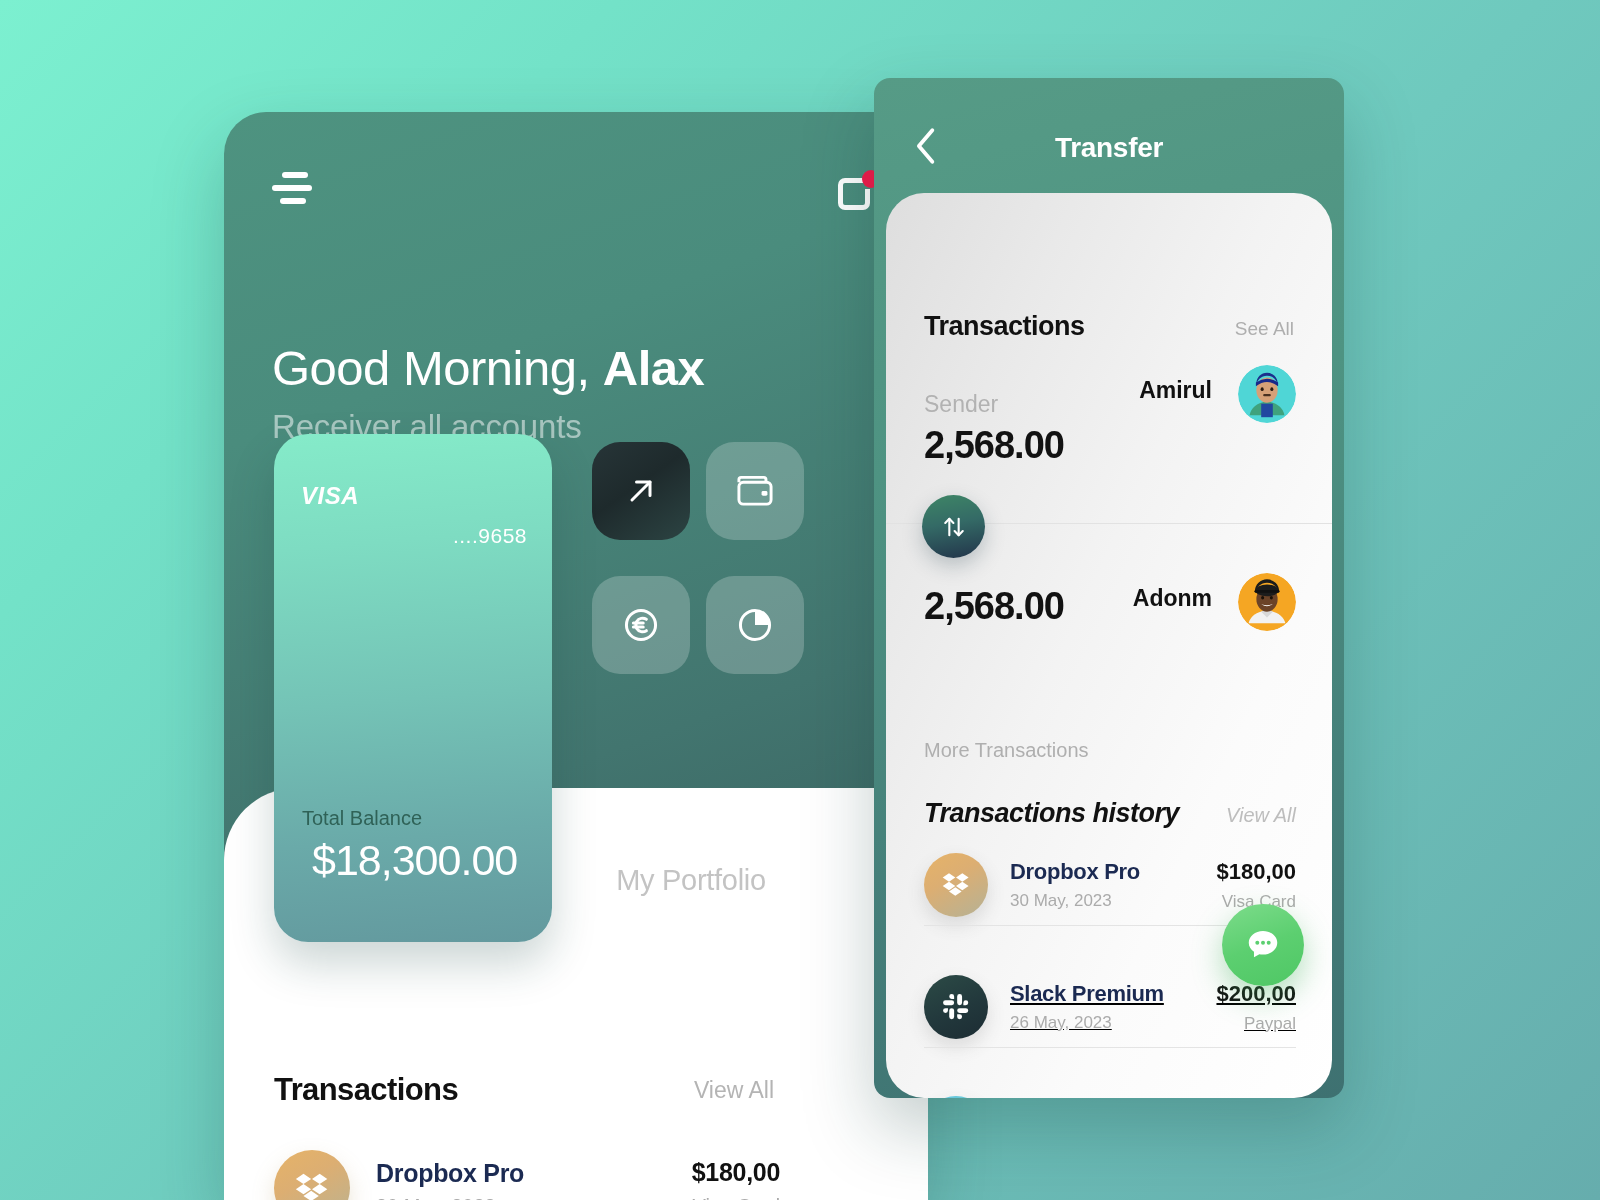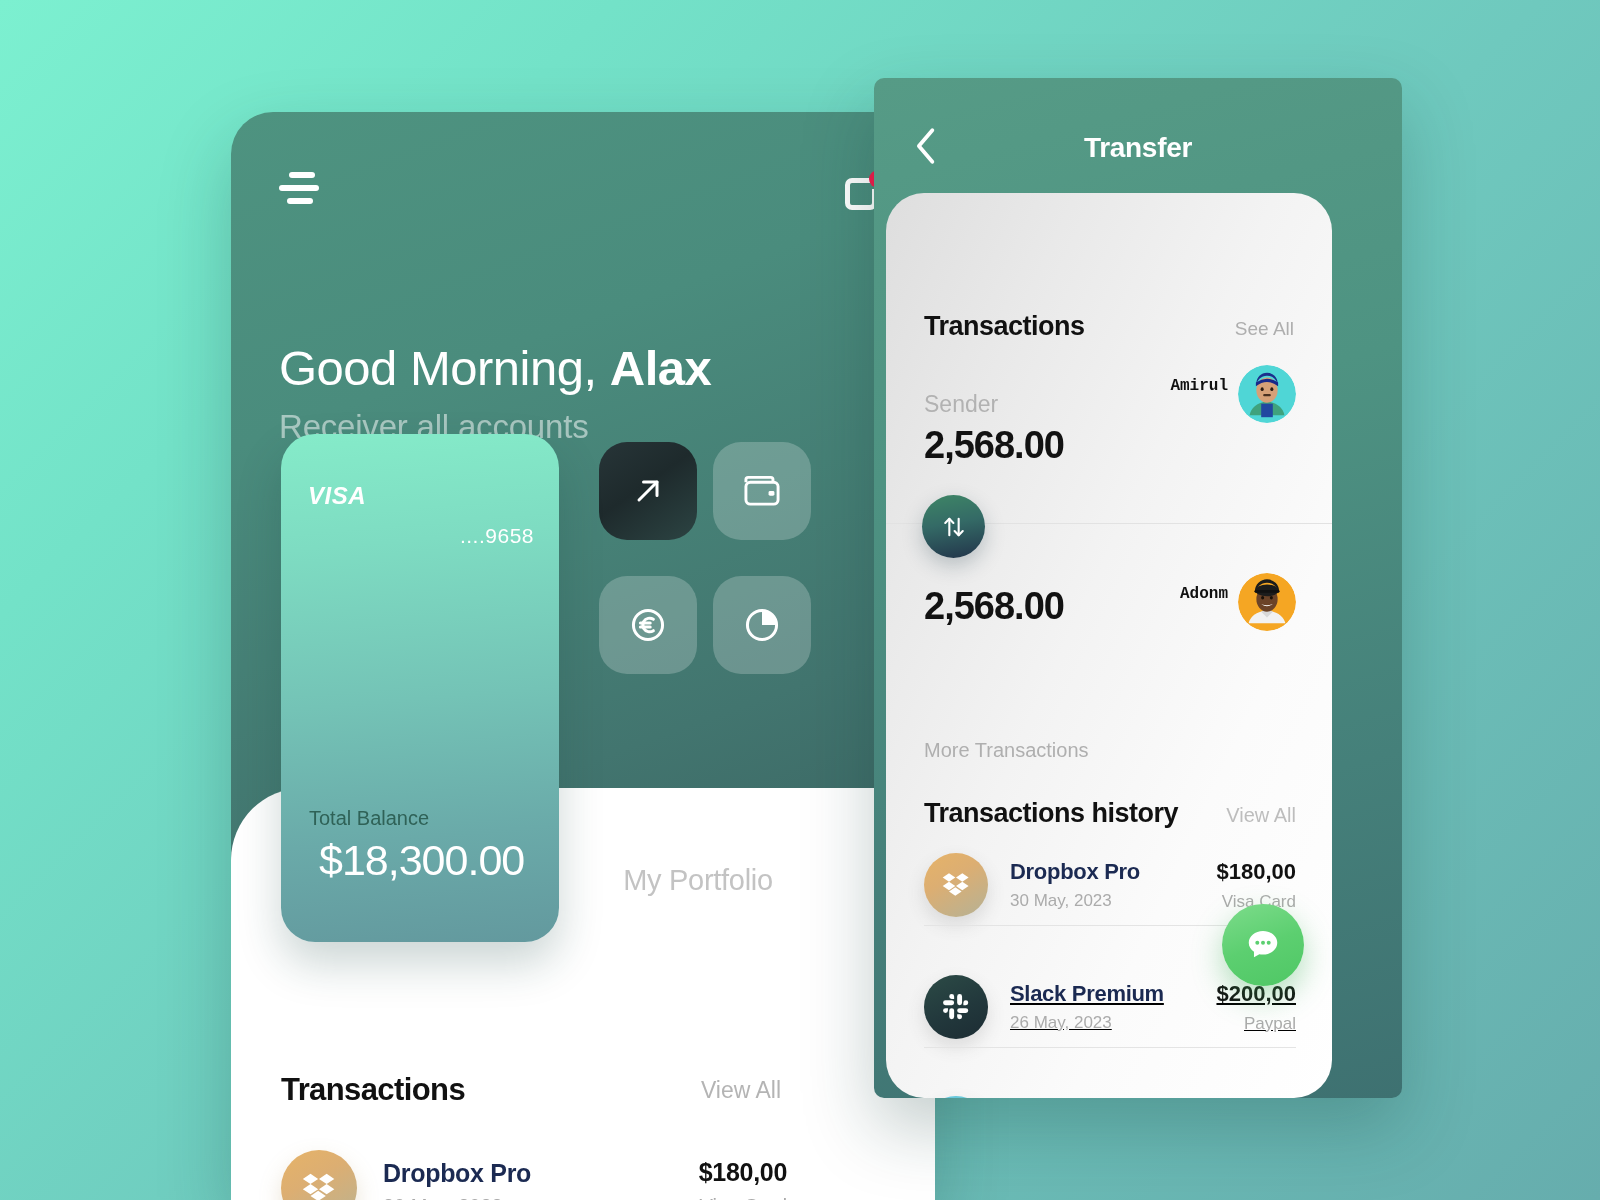--- a/index.html
+++ b/index.html
@@ -5,21 +5,21 @@
   * { margin:0; padding:0; box-sizing:border-box; }
   html,body { width:1600px; height:1200px; overflow:hidden; }
   body {
     font-family:"Liberation Sans", sans-serif;
     background:linear-gradient(135deg,#7CF0D0 0%,#73E2C8 22%,#6FC9BE 55%,#66ADAD 100%);
     position:relative;
   }
 
   
   #phone-left {
-    position:absolute; left:231px; top:112px; width:704px; height:1088px;
+    position:absolute; left:224px; top:112px; width:704px; height:1088px;
     border-radius:42px 42px 0 0;
     background:linear-gradient(160deg,#4E9380 0%,#4A8C7D 25%,#42756F 58%,#39615F 82%,#33555A 100%);
     overflow:hidden;
     box-shadow:0 30px 70px rgba(20,60,55,.25);
   }
   .l-topbar { position:absolute; left:0; top:0; width:100%; height:120px; }
   .hamburger { position:absolute; left:48px; top:60px; width:44px; height:36px; cursor:pointer; }
   .hamburger i { position:absolute; height:6px; background:#fff; border-radius:3px; display:block; }
   .hamburger i:nth-child(1){ left:10px; top:0;  width:26px; }
   .hamburger i:nth-child(2){ left:0;   top:13px; width:40px; }
@@ -74,52 +74,52 @@
      background:linear-gradient(150deg,#E6B368 0%,#DCAE72 40%,#B9B393 100%); box-shadow:0 10px 22px rgba(180,150,90,.25);}
   .l-row .mid { margin-left:26px; flex:1; }
   .l-row .mid .nm { font-size:25px; font-weight:700; color:#1B2A52; letter-spacing:-0.3px;}
   .l-row .mid .dt { font-size:20px; color:#A9A9A9; margin-top:7px; }
   .l-row .rt { text-align:right; }
   .l-row .rt .am { font-size:25px; font-weight:700; color:#111; letter-spacing:-0.3px;}
   .l-row .rt .md { font-size:20px; color:#A9A9A9; margin-top:8px;}
 
   
   #phone-right {
-    position:absolute; left:874px; top:78px; width:528px; height:1020px;
-    border-radius:10px;
+    position:absolute; left:874px; top:78px; width:470px; height:1020px;
+    border-radius:16px;
     background:linear-gradient(165deg,#569B86 0%,#4E9382 35%,#45807A 70%,#3E7171 100%);
     box-shadow:0 30px 70px rgba(20,60,55,.25); overflow:hidden;
   }
   .r-head { position:absolute; left:0; top:0; width:100%; height:125px; }
   .r-back { position:absolute; left:40px; top:48px; width:34px; height:40px; cursor:pointer; display:flex; align-items:center;}
   .r-title { position:absolute; left:0; top:54px; width:100%; text-align:center; font-size:28px; font-weight:700; color:#fff; letter-spacing:-0.3px;}
 
   .r-sheet { position:absolute; left:12px; top:115px; width:446px; height:905px;
      border-radius:38px;
      background:linear-gradient(115deg,#DEDEDE 0%,#E9E9E9 22%,#F3F3F3 45%,#FBFBFB 70%,#FFFFFF 100%);
      overflow:hidden; }
   .r-txh { position:absolute; left:38px; top:118px; width:370px; display:flex; align-items:baseline; justify-content:space-between;}
   .r-txh h2 { font-size:27px; font-weight:700; color:#111; letter-spacing:-0.5px;}
   .r-txh .sa { font-size:19px; color:#AEAEAE; cursor:pointer;}
 
   .party { position:absolute; left:38px; width:372px; }
   .party .plabel { font-size:23px; color:#B2B2B2; font-weight:400;margin-top:20px;}
   .party .pamt { font-size:38px; font-weight:700; color:#121212; margin-top:6px; letter-spacing:-1px;}
-  .party .pname { position:absolute; right:68px; top:6px; font-size:16px; font-weight:700; color:#111;font-family:Liberation Mono, monospace;}
+  .party .pname { position:absolute; right:84px; top:6px; font-size:23px; font-weight:700; color:#111;}
   .party .pav { position:absolute; right:0; top:-6px; width:58px; height:58px; border-radius:50%; overflow:hidden; }
 
   .divider-line { position:absolute; left:0; top:330px; width:100%; height:1px; background:#E2E2E2;}
   .swap { position:absolute; left:36px; top:302px; width:63px; height:63px; border-radius:50%;
      background:linear-gradient(170deg,#3E8666 0%,#346A66 45%,#22344A 100%);
      display:flex; align-items:center; justify-content:center; cursor:pointer;
      box-shadow:0 8px 20px rgba(30,60,70,.25);}
 
   .more-tx { position:absolute; left:38px; top:546px; font-size:20px; color:#AFAFAF;}
 
-  .hist-head { position:absolute; left:38px; top:605px; width:372px; display:flex; align-items:baseline; justify-content:space-between;}
+  .hist-head { position:absolute; left:38px; top:605px; width:372px; display:flex; align-items:baseline; justify-content:space-between;font-style:italic;}
   .hist-head h3 { font-size:27px; font-weight:700; color:#111; letter-spacing:-0.5px;}
   .hist-head .va { font-size:20px; color:#BDBDBD; cursor:pointer;}
 
   .h-row { position:absolute; left:38px; width:372px; display:flex; align-items:center;}
   .h-row .ic { width:64px; height:64px; flex:0 0 64px; border-radius:50%; display:flex; align-items:center; justify-content:center;
      box-shadow:0 8px 18px rgba(80,80,80,.16);}
   .h-row .mid { margin-left:22px; flex:1;}
   .h-row .mid .nm { font-size:22px; font-weight:700; color:#1B2A52; letter-spacing:-0.3px;}
   .h-row .mid .dt { font-size:17px; color:#ABABAB; margin-top:6px;}
   .h-row .rt { text-align:right;}

